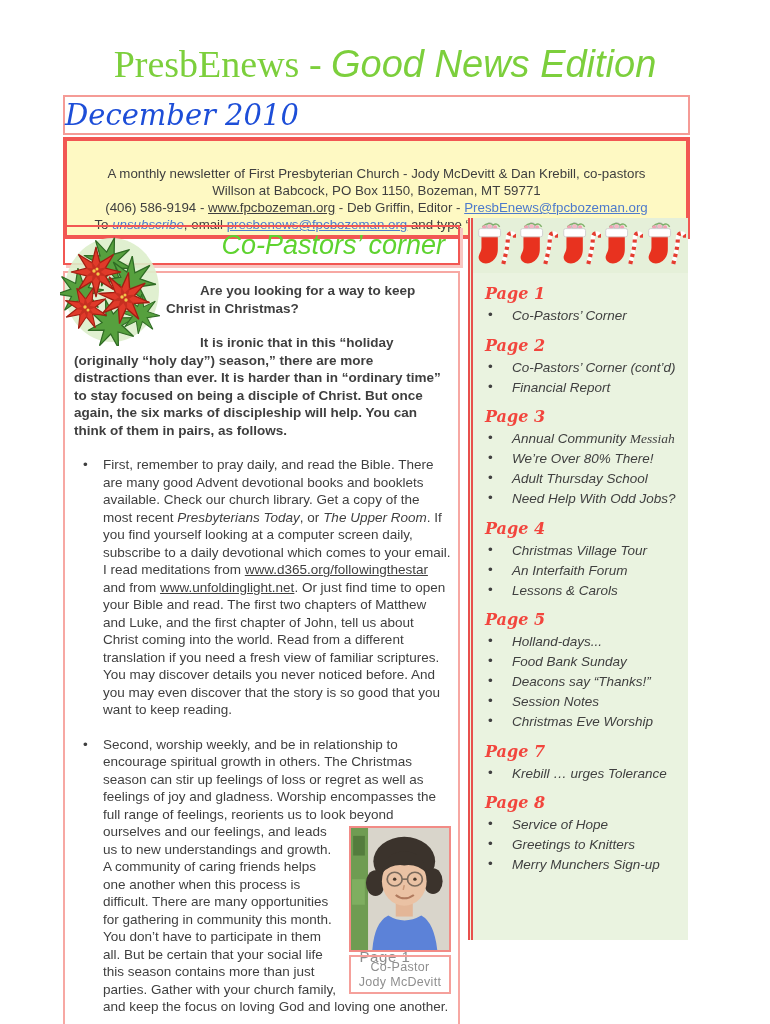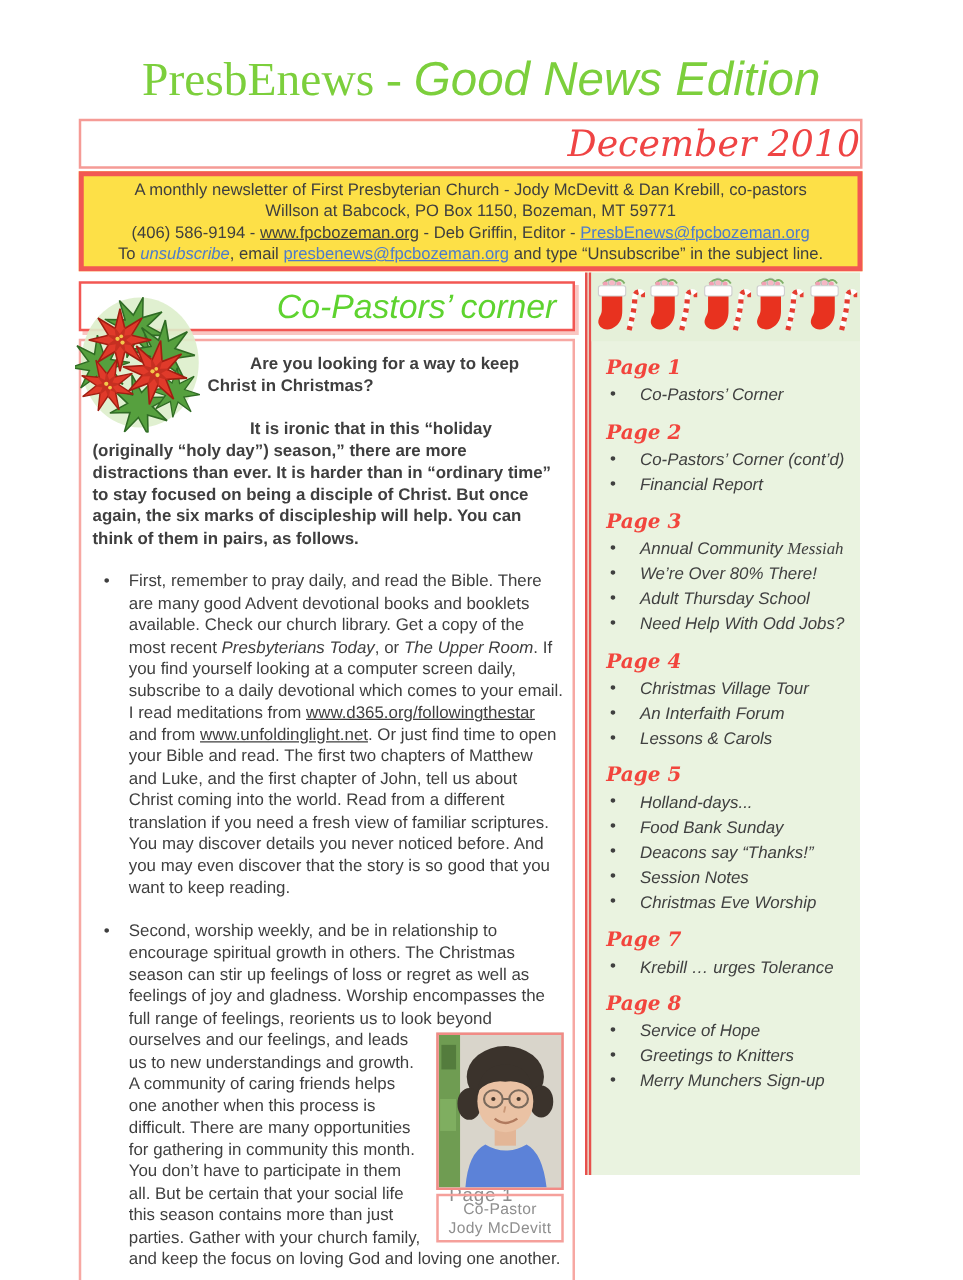--- a/index.html
+++ b/index.html
@@ -4,25 +4,25 @@
 <style>
   html,body{margin:0;padding:0;background:#ffffff;}
   .page{position:relative;width:770px;height:1024px;background:#fff;overflow:hidden;
         font-family:"Liberation Sans",sans-serif;color:#3F3F3F;}
 
   
   .main-title{position:absolute;top:42px;left:0;width:100%;text-align:center;margin:0;
               font-family:"Liberation Serif",serif;font-weight:400;font-size:38px;color:#7CCF3C;}
   .main-title .edition{font-family:Liberation Sans, sans-serif;font-style:italic;}
   .december-box{position:absolute;left:63px;top:95px;width:623px;height:36px;
-                border:2px solid #F59B96;text-align:right;line-height:36px;
-                font-family:"DejaVu Serif",serif;font-style:italic;font-size:29px;color:#ef4444;}
+                border:2px solid #F59B96;text-align:left;line-height:36px;
+                font-family:"DejaVu Serif",serif;font-style:italic;font-size:29px;color:#1d4ed8;}
   .info-box{position:absolute;left:63px;top:137px;width:619px;height:70px;
-            border:4px solid #F25753;background:#fde047;text-align:center;
-            font-size:13.3px;line-height:17px;padding-top:2px;}
+            border:4px solid #F25753;background:#fef9c3;text-align:center;
+            font-size:13.3px;line-height:17px;padding-top:24px;}
   .info-line{white-space:nowrap;}
 
   
   .em{font-style:italic;}
   .link-dark{color:#3F3F3F;text-decoration:underline;cursor:pointer;}
   .link-blue{color:#4E7BCB;text-decoration:underline;cursor:pointer;}
   .em-blue{color:#4E7BCB;font-style:italic;margin-top:36px;}
   .serif{font-family:"Liberation Serif",serif;}
 
   

